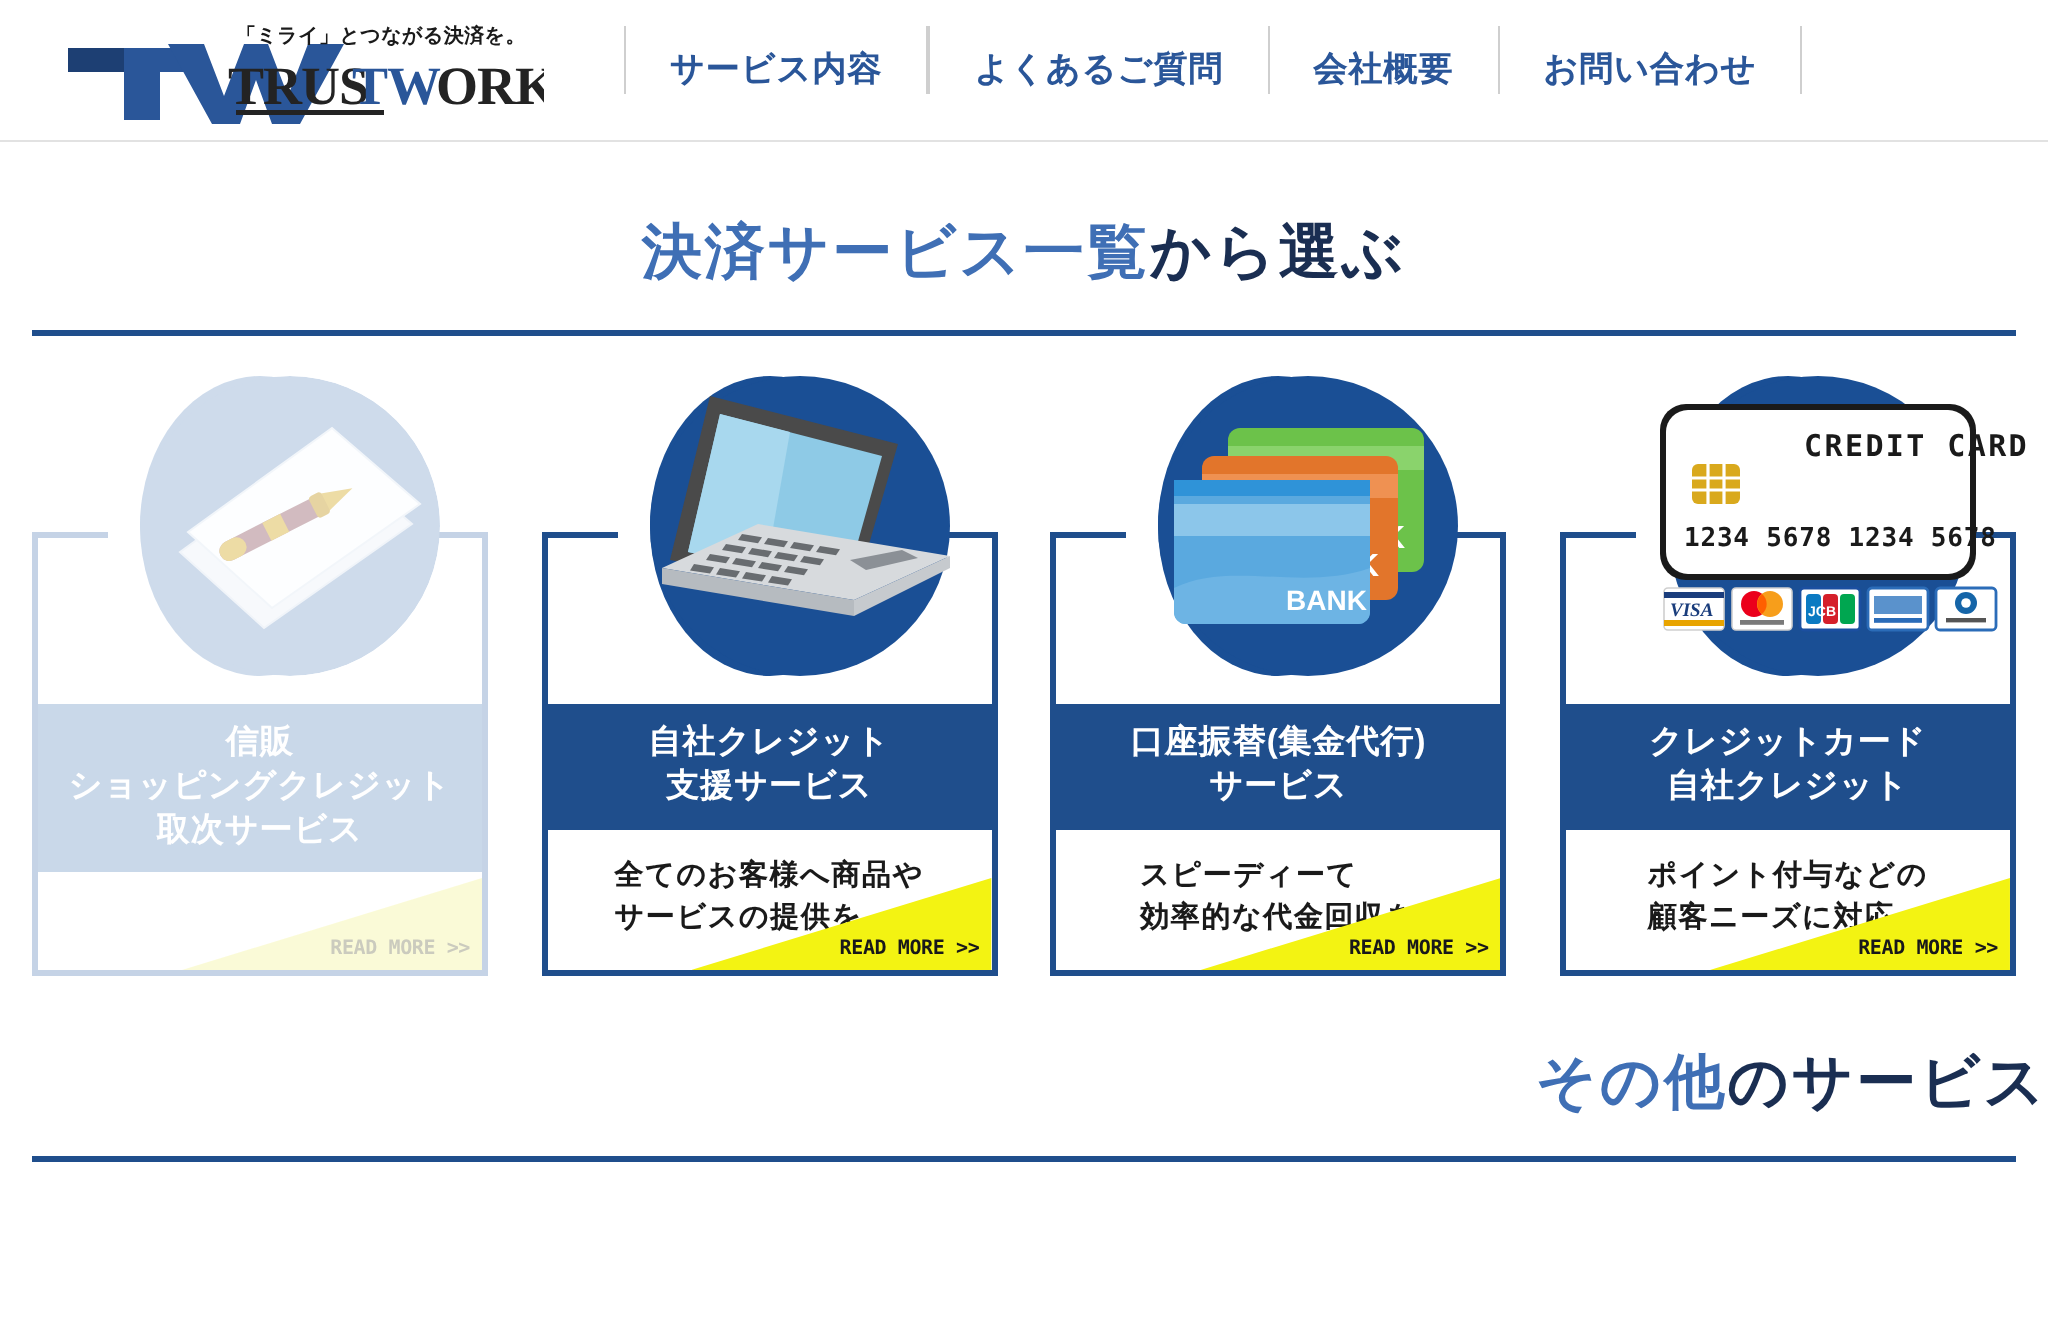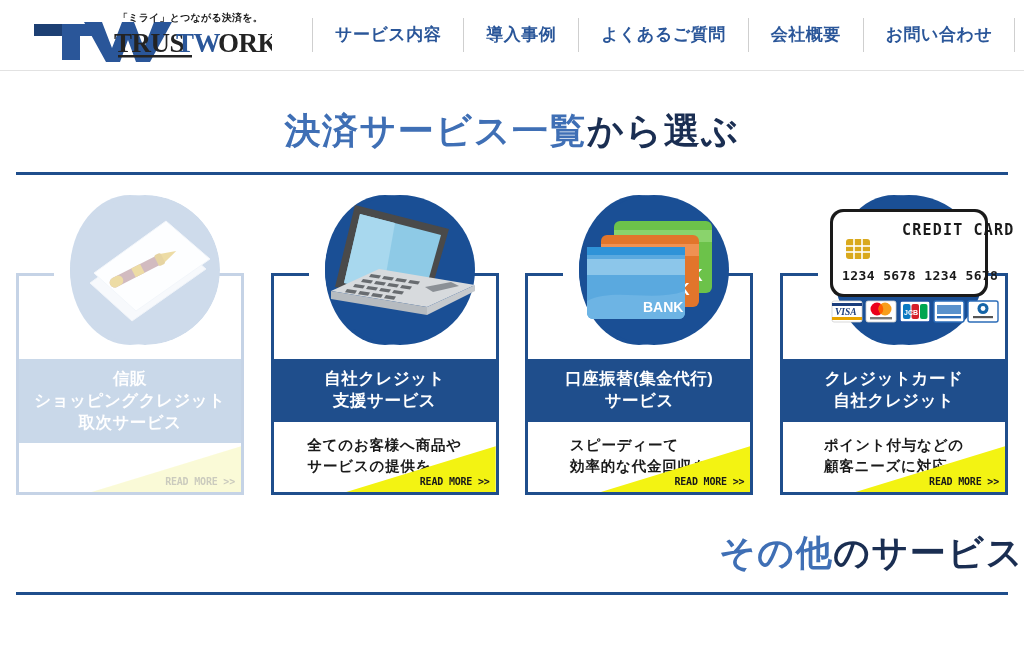--- a/index.html
+++ b/index.html
@@ -21,21 +21,21 @@
   }
   .logo-wrap {
     position: relative;
     width: 250px; height: 58px;
     margin-left: 22px;
     display: block;
   }
   .logo-svg { display:block; }
 
   .nav {
-    display: flex; align-items: center;
+    display: flex; 
     margin-left: 40px;
     height: 44px;
   }
   .nav-item {
     position: relative;
     color: #2a5699;
     font-size: 17px;
     font-weight: 700;
     letter-spacing: .5px;
     padding: 0 22px;
@@ -50,21 +50,21 @@
     flex: 0 0 1px;
   }
 
   
   .section-head {
     position: relative;
     text-align: center;
     padding-top: 38px;
   }
   .section-title {
-    font-size: 36px;
+    font-size: 30px;
     font-weight: 700;
     letter-spacing: 1.5px;
     line-height: 1.2;
     white-space: nowrap;
   }
   .t-light { color: #3f6fb5; }
   .t-dark  { color: #1a2e52; }
   .head-rule {
     margin: 20px 16px 0 16px;
     height: 3px;
@@ -210,21 +210,20 @@
         <text x="196" y="46" font-family="'Liberation Serif','DejaVu Serif',serif" font-size="27" font-weight="700" fill="#232323" letter-spacing="-0.5">ORK</text>
         <rect x="96" y="49" width="74" height="2.5" fill="#232323"></rect>
       </svg>
       <span style="position:absolute;left:96px;top:5px;font-size:10px;font-weight:700;color:#1a1a1a;letter-spacing:0.2px;white-space:nowrap;">「ミライ」とつながる決済を。</span>
     </a>
 
     <nav class="nav">
       <div class="nav-sep"></div>
       <a class="nav-item">サービス内容</a>
       <div class="nav-sep"></div>
-      <a class="nav-item">導入事例</a>
       <div class="nav-sep"></div>
       <a class="nav-item">よくあるご質問</a>
       <div class="nav-sep"></div>
       <a class="nav-item">会社概要</a>
       <div class="nav-sep"></div>
       <a class="nav-item">お問い合わせ</a>
       <div class="nav-sep"></div>
     </nav>
   </div>
 

